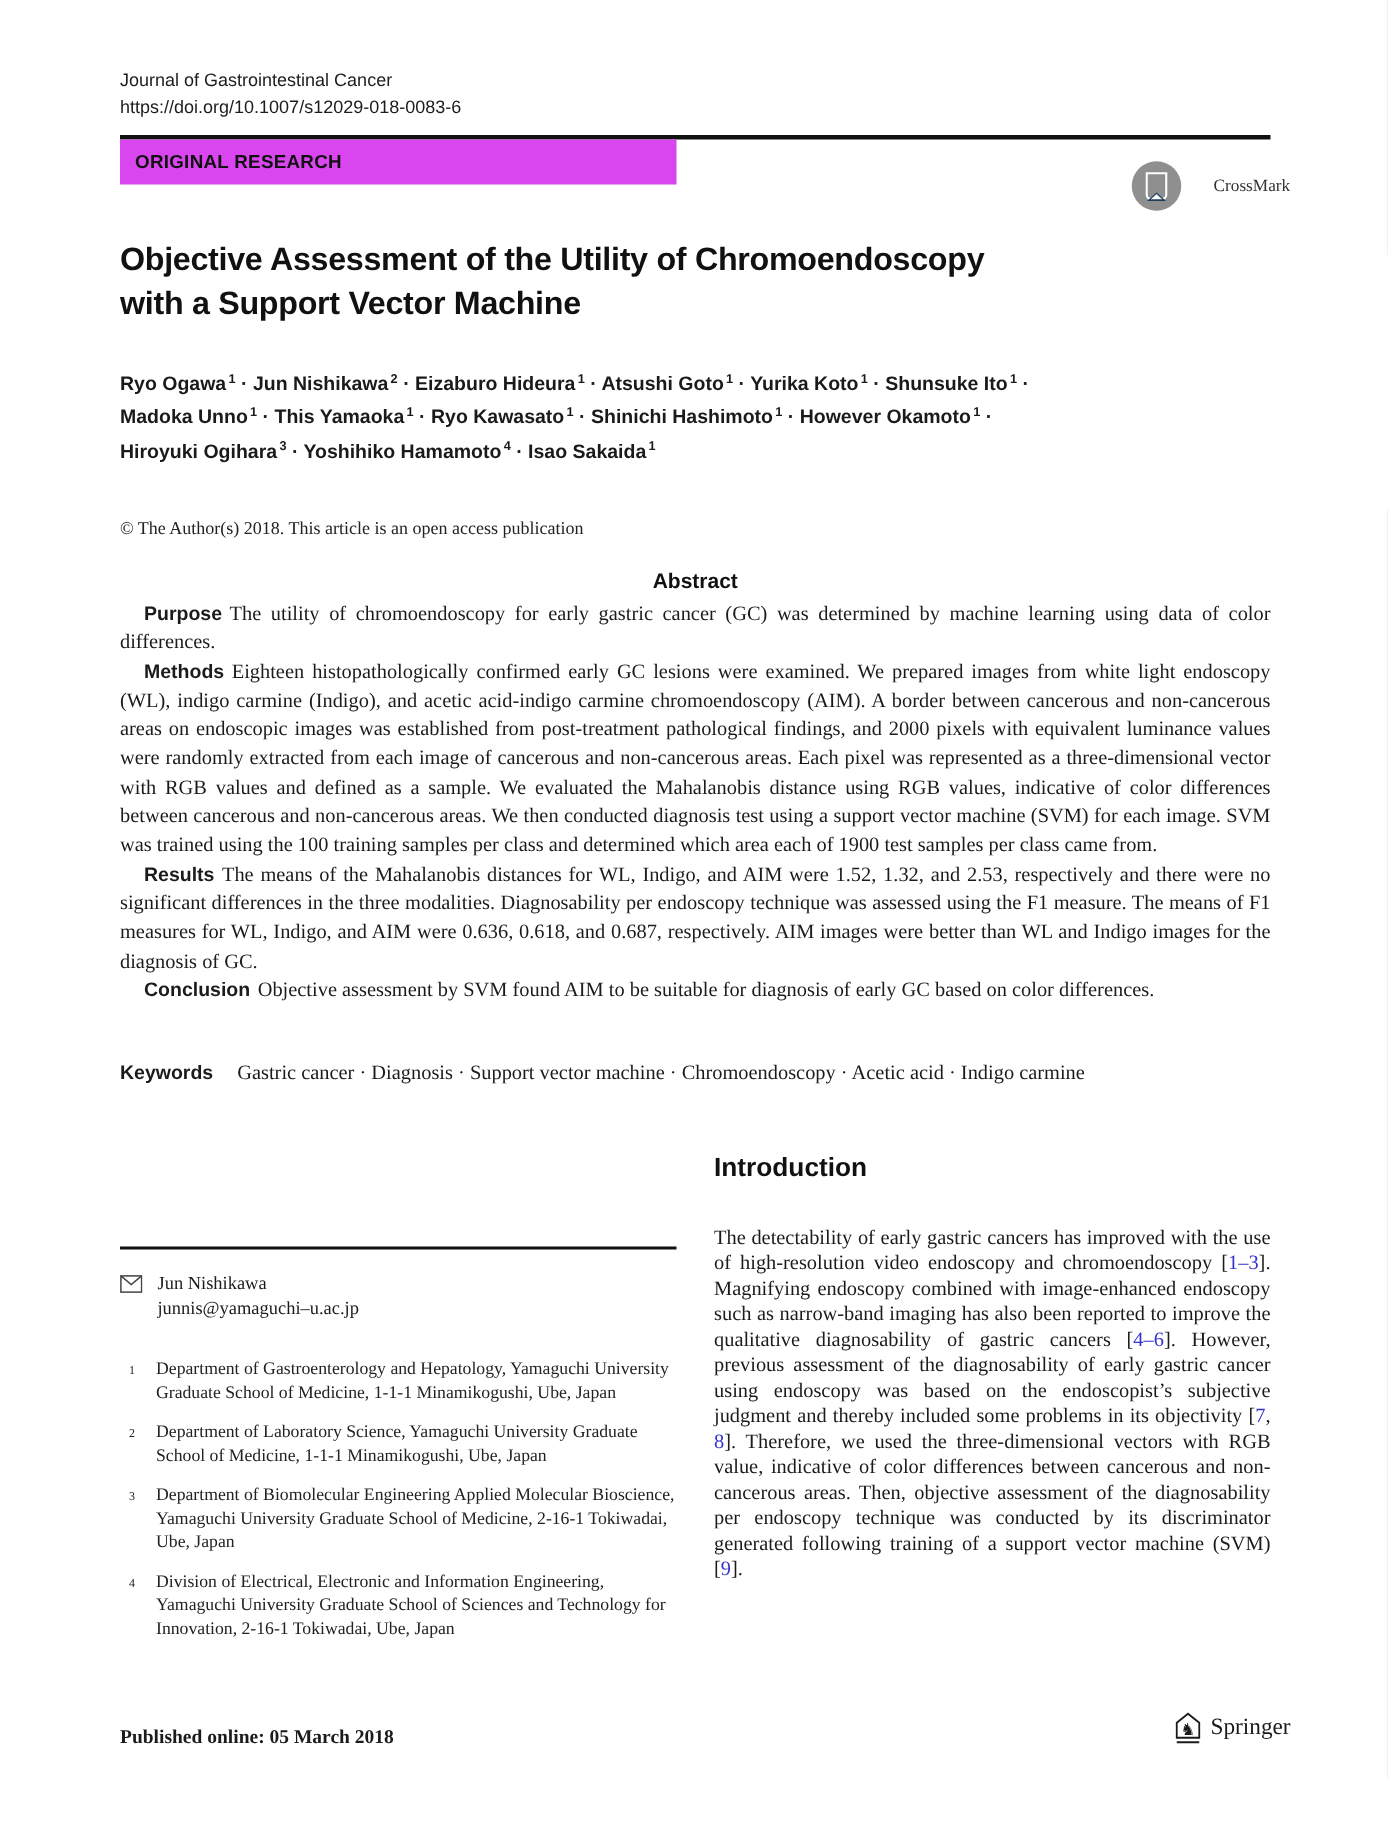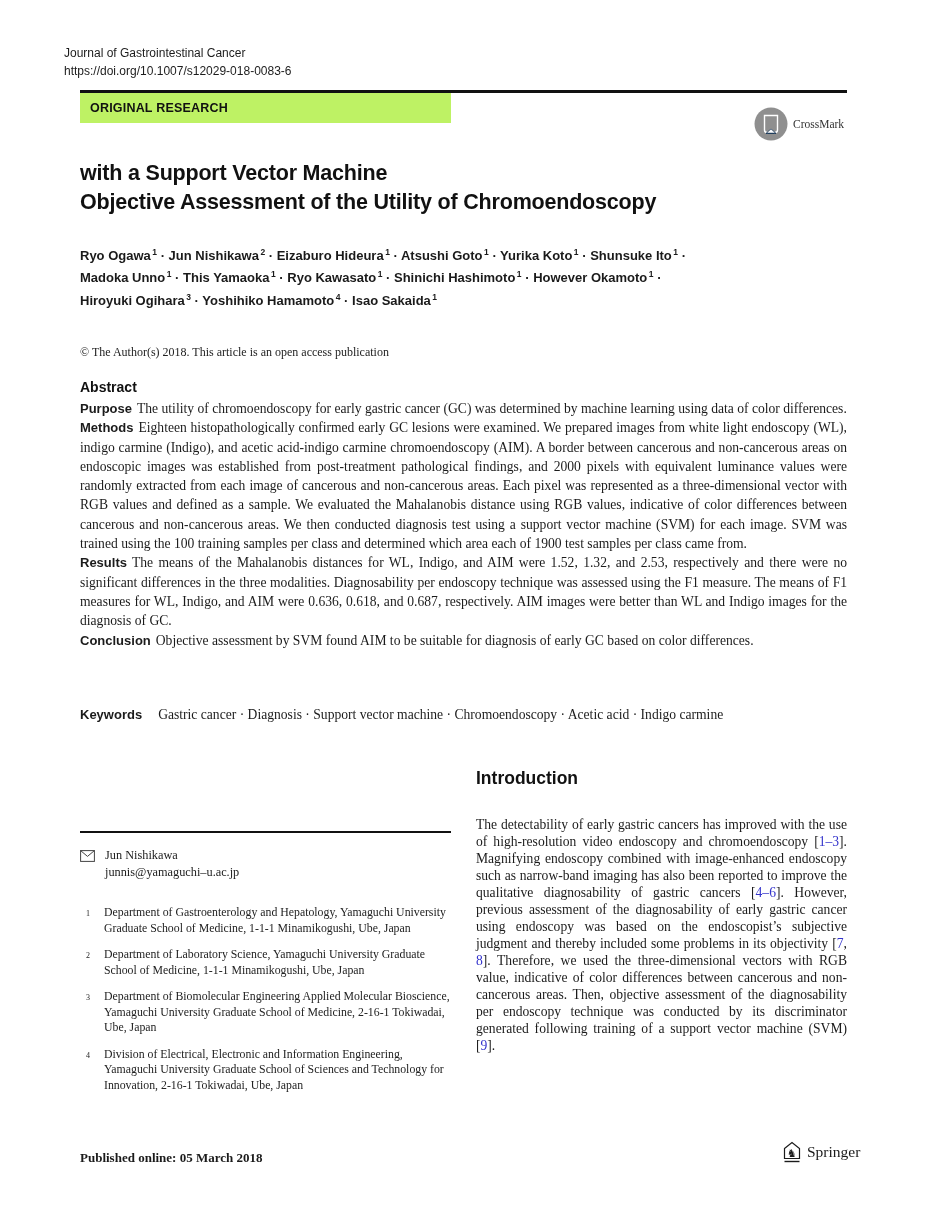--- a/index.html
+++ b/index.html
@@ -2,50 +2,50 @@
 <html><head>
 <meta charset="utf-8">
 <style>
   html,body { margin:0; padding:0; background:#e8e8e8; }
   .page {
     position:relative; width:925px; height:1230px; margin:0 auto;
     background:#ffffff; color:#1b1b1b; overflow:hidden;
     font-family:"Liberation Serif", serif;
   }
 
-  .header { position:absolute; left:64px; top:44px; font-family:"Liberation Sans", sans-serif;
+  .header { position:absolute; left:80px; top:44px; font-family:"Liberation Sans", sans-serif;
             font-size:12px; line-height:18px; color:#1c1c1c; }
 
   .toprule { position:absolute; left:80px; top:90px; width:767px; height:3px; background:#111; }
 
   .banner { position:absolute; left:80px; top:93px; width:371px; height:30px; }
   .banner-label { font-family:"Liberation Sans", sans-serif; font-weight:bold; font-size:12.5px;
                   line-height:30px; padding-left:10px; letter-spacing:.2px; color:#111; }
 
-  .crossmark { position:absolute; left:753px; top:106px; display:flex; align-items:center; gap:4px; cursor:pointer; }
+  .crossmark { position:absolute; left:753px; top:106px; display:flex; align-items:center; gap:20px; cursor:pointer; }
   .crossmark-label { font-size:11.5px; color:#333; font-family:"Liberation Serif", serif; }
 
   .title { position:absolute; left:80px; top:159px; width:720px;
            font-family:"Liberation Sans", sans-serif; font-weight:bold;
            font-size:21.5px; line-height:28.5px; color:#111; letter-spacing:-.2px; }
 
   .authors { position:absolute; left:80px; top:243px; width:767px;
              font-family:"Liberation Sans", sans-serif; font-weight:bold;
              font-size:13px; line-height:19px; color:#1a1a1a; }
   .authors sup { font-size:8.5px; margin-left:1.5px; }
   .authors .sep { font-weight:bold; }
 
   .copyright { position:absolute; left:80px; top:345px; font-family:Liberation Serif, serif;
                font-size:12px; color:#222; }
 
   .abstract { position:absolute; left:80px; top:379px; width:767px; }
   .abstract-h { font-family:"Liberation Sans", sans-serif; font-weight:bold; font-size:14px;
-                color:#111; margin:0 0 4px 0; }
+                color:#111; margin:0 0 4px 0;text-align:center; }
   .abs-p { margin:0; font-size:13.6px; line-height:19.3px; text-align:justify; }
-  .plabel { font-family:"Liberation Sans", sans-serif; font-weight:bold; font-size:13px; margin-right:5px; }
+  .plabel { font-family:"Liberation Sans", sans-serif; font-weight:bold; font-size:13px; margin-right:5px;margin-left:16px; }
 
   .keywords { position:absolute; left:80px; top:707px; width:767px; font-size:13.6px; }
   .kw-label { font-family:"Liberation Sans", sans-serif; font-weight:bold; font-size:13px; margin-right:16px; }
 
   .columns { position:absolute; left:80px; top:768px; width:767px; display:flex; gap:25px; }
   .col { width:371px; }
 
   .foot-rule { border:none; border-top:2px solid #111; margin:63px 0 0 0; }
   .correspondence { margin-top:14px; display:flex; gap:10px; font-size:12.3px; line-height:17px; }
   .mail-icon { flex:0 0 auto; margin-top:3px; }
@@ -69,37 +69,37 @@
 
 <div class="page">
 
   <div class="header">
     <div>Journal of Gastrointestinal Cancer</div>
     <div>https://doi.org/10.1007/s12029-018-0083-6</div>
   </div>
 
   <div class="toprule"></div>
 
-  <div class="banner" style="background: #bef264;">
+  <div class="banner" style="background: #d946ef;">
     <div class="banner-label">ORIGINAL RESEARCH</div>
   </div>
 
   <div class="crossmark">
     <svg width="36" height="36" viewBox="0 0 36 36">
       <circle cx="18" cy="18" r="16.5" fill="#8f8f8f"></circle>
       <path d="M11.5 9.5 h13 v14.5 a2.5 2.5 0 0 1 -2.5 2.5 h-8 a2.5 2.5 0 0 1 -2.5 -2.5 Z" fill="none" stroke="#ffffff" stroke-width="1.4"></path>
       <path d="M13 27.5 l5 -4.5 l5 4.5 z" fill="#1d3b5a" stroke="#1d3b5a"></path>
       <path d="M14.5 26.8 l3.5 -3.2 l3.5 3.2" fill="#ffffff" stroke="#ffffff" stroke-width="0.5"></path>
     </svg>
     <span class="crossmark-label">CrossMark</span>
   </div>
 
   <div class="title">
+    <div>Objective Assessment of the Utility of Chromoendoscopy</div>
     <div>with a Support Vector Machine</div>
-    <div>Objective Assessment of the Utility of Chromoendoscopy</div>
   </div>
 
   <div class="authors">
       <div><span>Ryo Ogawa</span><sup>1</sup><span class="sep"> · </span><span>Jun Nishikawa</span><sup>2</sup><span class="sep"> · </span><span>Eizaburo Hideura</span><sup>1</sup><span class="sep"> · </span><span>Atsushi Goto</span><sup>1</sup><span class="sep"> · </span><span>Yurika Koto</span><sup>1</sup><span class="sep"> · </span><span>Shunsuke Ito</span><sup>1</sup><span class="sep"> · </span></div>
       <div><span>Madoka Unno</span><sup>1</sup><span class="sep"> · </span><span>This Yamaoka</span><sup>1</sup><span class="sep"> · </span><span>Ryo Kawasato</span><sup>1</sup><span class="sep"> · </span><span>Shinichi Hashimoto</span><sup>1</sup><span class="sep"> · </span><span>However Okamoto</span><sup>1</sup><span class="sep"> · </span></div>
       <div><span>Hiroyuki Ogihara</span><sup>3</sup><span class="sep"> · </span><span>Yoshihiko Hamamoto</span><sup>4</sup><span class="sep"> · </span><span>Isao Sakaida</span><sup>1</sup></div>
     </div>
 
   <div class="copyright">© The Author(s) 2018. This article is an open access publication</div>
 

